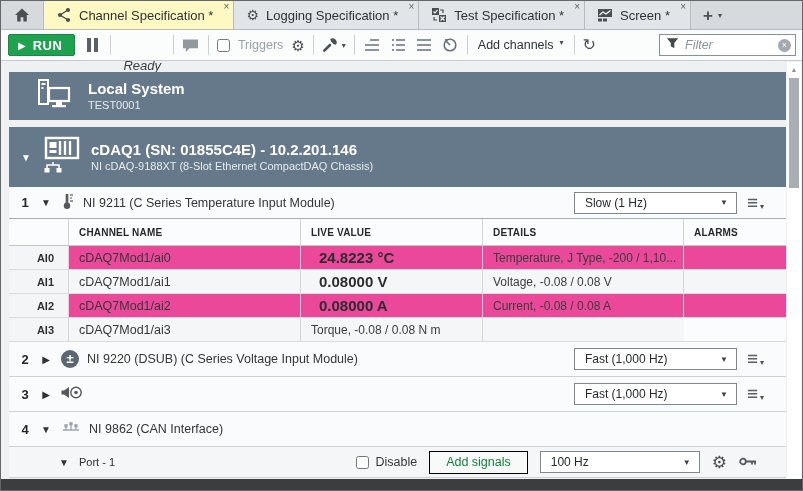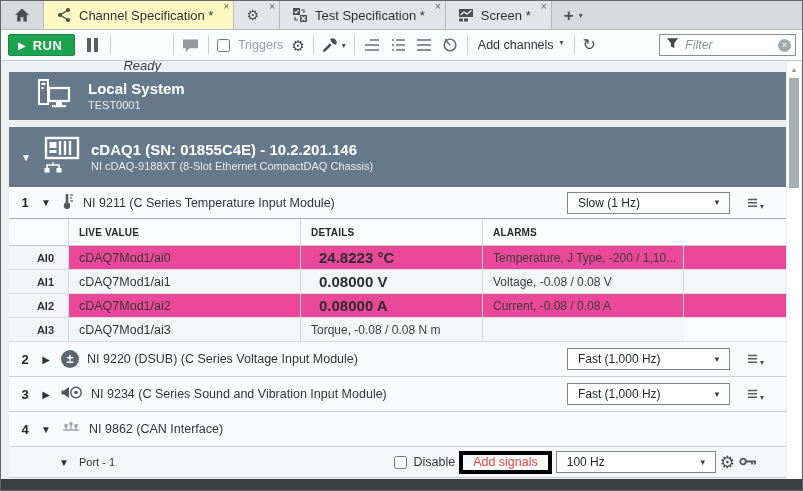--- a/index.html
+++ b/index.html
@@ -43,21 +43,21 @@
   .hdr-title { font-size: 15px; font-weight: bold; line-height: 1.25; }
   .hdr-sub { font-size: 11px; color: #e6ebf0; line-height: 1.25; }
   .chassis-header { height: 60px; margin-top: 7px; padding-left: 10px; gap: 10px; }
   .expander { font-size: 10px; color: #2f3336; width: 14px; text-align: center; cursor: pointer; }
   .expander.white { color: #fff; }
 
   .module-row { height: 35px; background: #fafbfc; border-bottom: 1px solid #cdd1d3; display: flex; align-items: center; padding: 0 10px 0 10px; gap: 8px; }
   .module-row.first { height: 31px; border-bottom: none; }
   .mod-index { font-size: 13px; font-weight: bold; color: #24272a; width: 12px; text-align: center; }
   .mod-name { font-size: 12.5px; color: #323539; white-space: nowrap; }
-  .mod-right { margin-left: auto; display: flex; align-items: center; gap: 17px; padding-right: 12px; }
+  .mod-right { margin-left: auto; display: flex; align-items: center; gap: 10px; padding-right: 12px; }
   .dropdown { width: 163px; height: 22px; background: #fff; border: 1px solid #838688; display: flex; align-items: center; padding: 0 8px 0 10px; cursor: pointer; }
   .dropdown .dd-lbl { flex: 1; font-size: 12px; color: #26292c; white-space: nowrap; }
   .dd-arrow { font-size: 8px; color: #3f4346; }
   .menu-btn { display: flex; align-items: flex-end; gap: 2px; cursor: pointer; }
   .menu-glyph { font-size: 19px; font-weight: bold; color: #5a5f63; line-height: 16px; }
 
   
   .ctable { background: #fbfcfd; }
   .trow { display: grid; grid-template-columns: 60px 232px 182px 201px 1fr; }
   .thead { height: 28px; border-top: 1px solid #a9adb0; border-bottom: 1px solid #c2c6c9; }
@@ -68,24 +68,24 @@
   .drow .lblcell { background: #f4f5f6; justify-content: flex-end; padding-right: 14px; font-size: 11px; font-weight: bold; color: #2f3133; }
   .drow.odd .datacell { background: #ec4899; }
   .drow.even .datacell { background: #f5f6f7; }
   .namecell { font-size: 12.5px; color: #34373a; }
   .valcell { font-size: 15px; font-weight: bold; color: #2b2d30; padding-left: 18px; }
   .detcell { font-size: 12px; color: #3a3c3e; }
 
   
   .port-row { height: 31px; background: #f5f6f8; border-bottom: 1px solid #cdd1d3; display: flex; align-items: center; padding: 0 28px 0 48px; gap: 8px; }
   .port-lbl { font-size: 11px; color: #2c2f32; }
-  .port-right { margin-left: auto; display: flex; align-items: center; gap: 4px; }
+  .port-right { margin-left: auto; display: flex; align-items: center; gap: 12px; }
   .disable-wrap { display: flex; align-items: center; gap: 6px; }
   .disable-lbl { font-size: 12.5px; color: #34373a; }
-  .btn { height: 23px; padding: 0 10px; background: #f8f9f9; border: 4px solid #000000; font-size: 12.5px; color: #ef4444; display: flex; align-items: center; cursor: pointer; }
+  .btn { height: 23px; padding: 0 16px; background: #f8f9f9; border: 1px solid #000000; font-size: 12.5px; color: #15803d; display: flex; align-items: center; cursor: pointer; }
   .dropdown.port-dd { width: 160px; }
 
   
   .scrollbar { position: absolute; top: 61px; right: 1px; width: 14px; height: 419px; background: #ffffff; }
   .scroll-up { display: block; text-align: center; font-size: 7px; color: #8f969b; padding-top: 4px; cursor: pointer; }
   .scroll-thumb { position: absolute; top: 16px; left: 2px; width: 10px; height: 110px; background: #a8aeb3; cursor: grab; }
   .bottom-bar { position: absolute; left: 0; right: 0; bottom: 0; height: 11px; background: #3c3d3f; }
 
   .ic16 { width: 16px; height: 16px; display: block; }
 </style>
@@ -111,20 +111,21 @@
             <circle cx="4" cy="8" r="2.1" fill="#4a4f52"></circle>
             <circle cx="12" cy="13" r="2.1" fill="#4a4f52"></circle>
           </svg>
       </span>
       <span class="tab-label">Channel Specification *</span>
       <span class="tab-close">×</span>
     </div>
 
     <div class="tab">
       <span class="glyph" style="font-size:14px">⚙</span>
+      <span class="tab-label">Logging Specification *</span>
       <span class="tab-close">×</span>
     </div>
 
     <div class="tab">
       <span>
         <svg class="ic16" viewBox="0 0 16 16">
             <rect x="1" y="1" width="7" height="7" fill="#4a4f52"></rect>
             <path d="M2.5 4.5 L4 6 L6.5 2.8" stroke="#fff" stroke-width="1.1" fill="none"></path>
             <rect x="8" y="8" width="7" height="7" fill="#4a4f52"></rect>
             <path d="M9.5 9.5 L13.5 13.5 M13.5 9.5 L9.5 13.5" stroke="#fff" stroke-width="1.1"></path>
@@ -295,20 +296,21 @@
         <div class="menu-btn">
           <span class="menu-glyph">≡</span>
           <span class="caret">▾</span>
         </div>
       </div>
     </div>
 
     <div class="ctable">
       <div class="trow thead">
         <div class="tcell"></div>
+        <div class="tcell">CHANNEL NAME</div>
         <div class="tcell">LIVE VALUE</div>
         <div class="tcell">DETAILS</div>
         <div class="tcell">ALARMS</div>
       </div>
 
       <div class="trow drow odd">
         <div class="tcell lblcell">AI0</div>
         <div class="tcell datacell namecell">cDAQ7Mod1/ai0</div>
         <div class="tcell datacell valcell">24.8223 °C</div>
         <div class="tcell datacell detcell">Temperature, J Type, -200 / 1,10...</div>
@@ -358,21 +360,20 @@
     <div class="module-row">
       <span class="mod-index">3</span>
       <span class="expander">▶</span>
       <span>
         <svg width="22" height="15" viewBox="0 0 22 15">
             <polygon points="8,2 8,13 3,9.5 0.5,9.5 0.5,5.5 3,5.5" fill="#55595d"></polygon>
             <circle cx="15" cy="7.5" r="5.2" fill="none" stroke="#55595d" stroke-width="1.4"></circle>
             <circle cx="15" cy="7.5" r="1.8" fill="#55595d"></circle>
           </svg>
       </span>
-      <span class="mod-name">NI 9234 (C Series Sound and Vibration Input Module)</span>
       <div class="mod-right">
         <div class="dropdown">
           <span class="dd-lbl">Fast (1,000 Hz)</span>
           <span class="dd-arrow">▼</span>
         </div>
         <div class="menu-btn">
           <span class="menu-glyph">≡</span>
           <span class="caret">▾</span>
         </div>
       </div>

